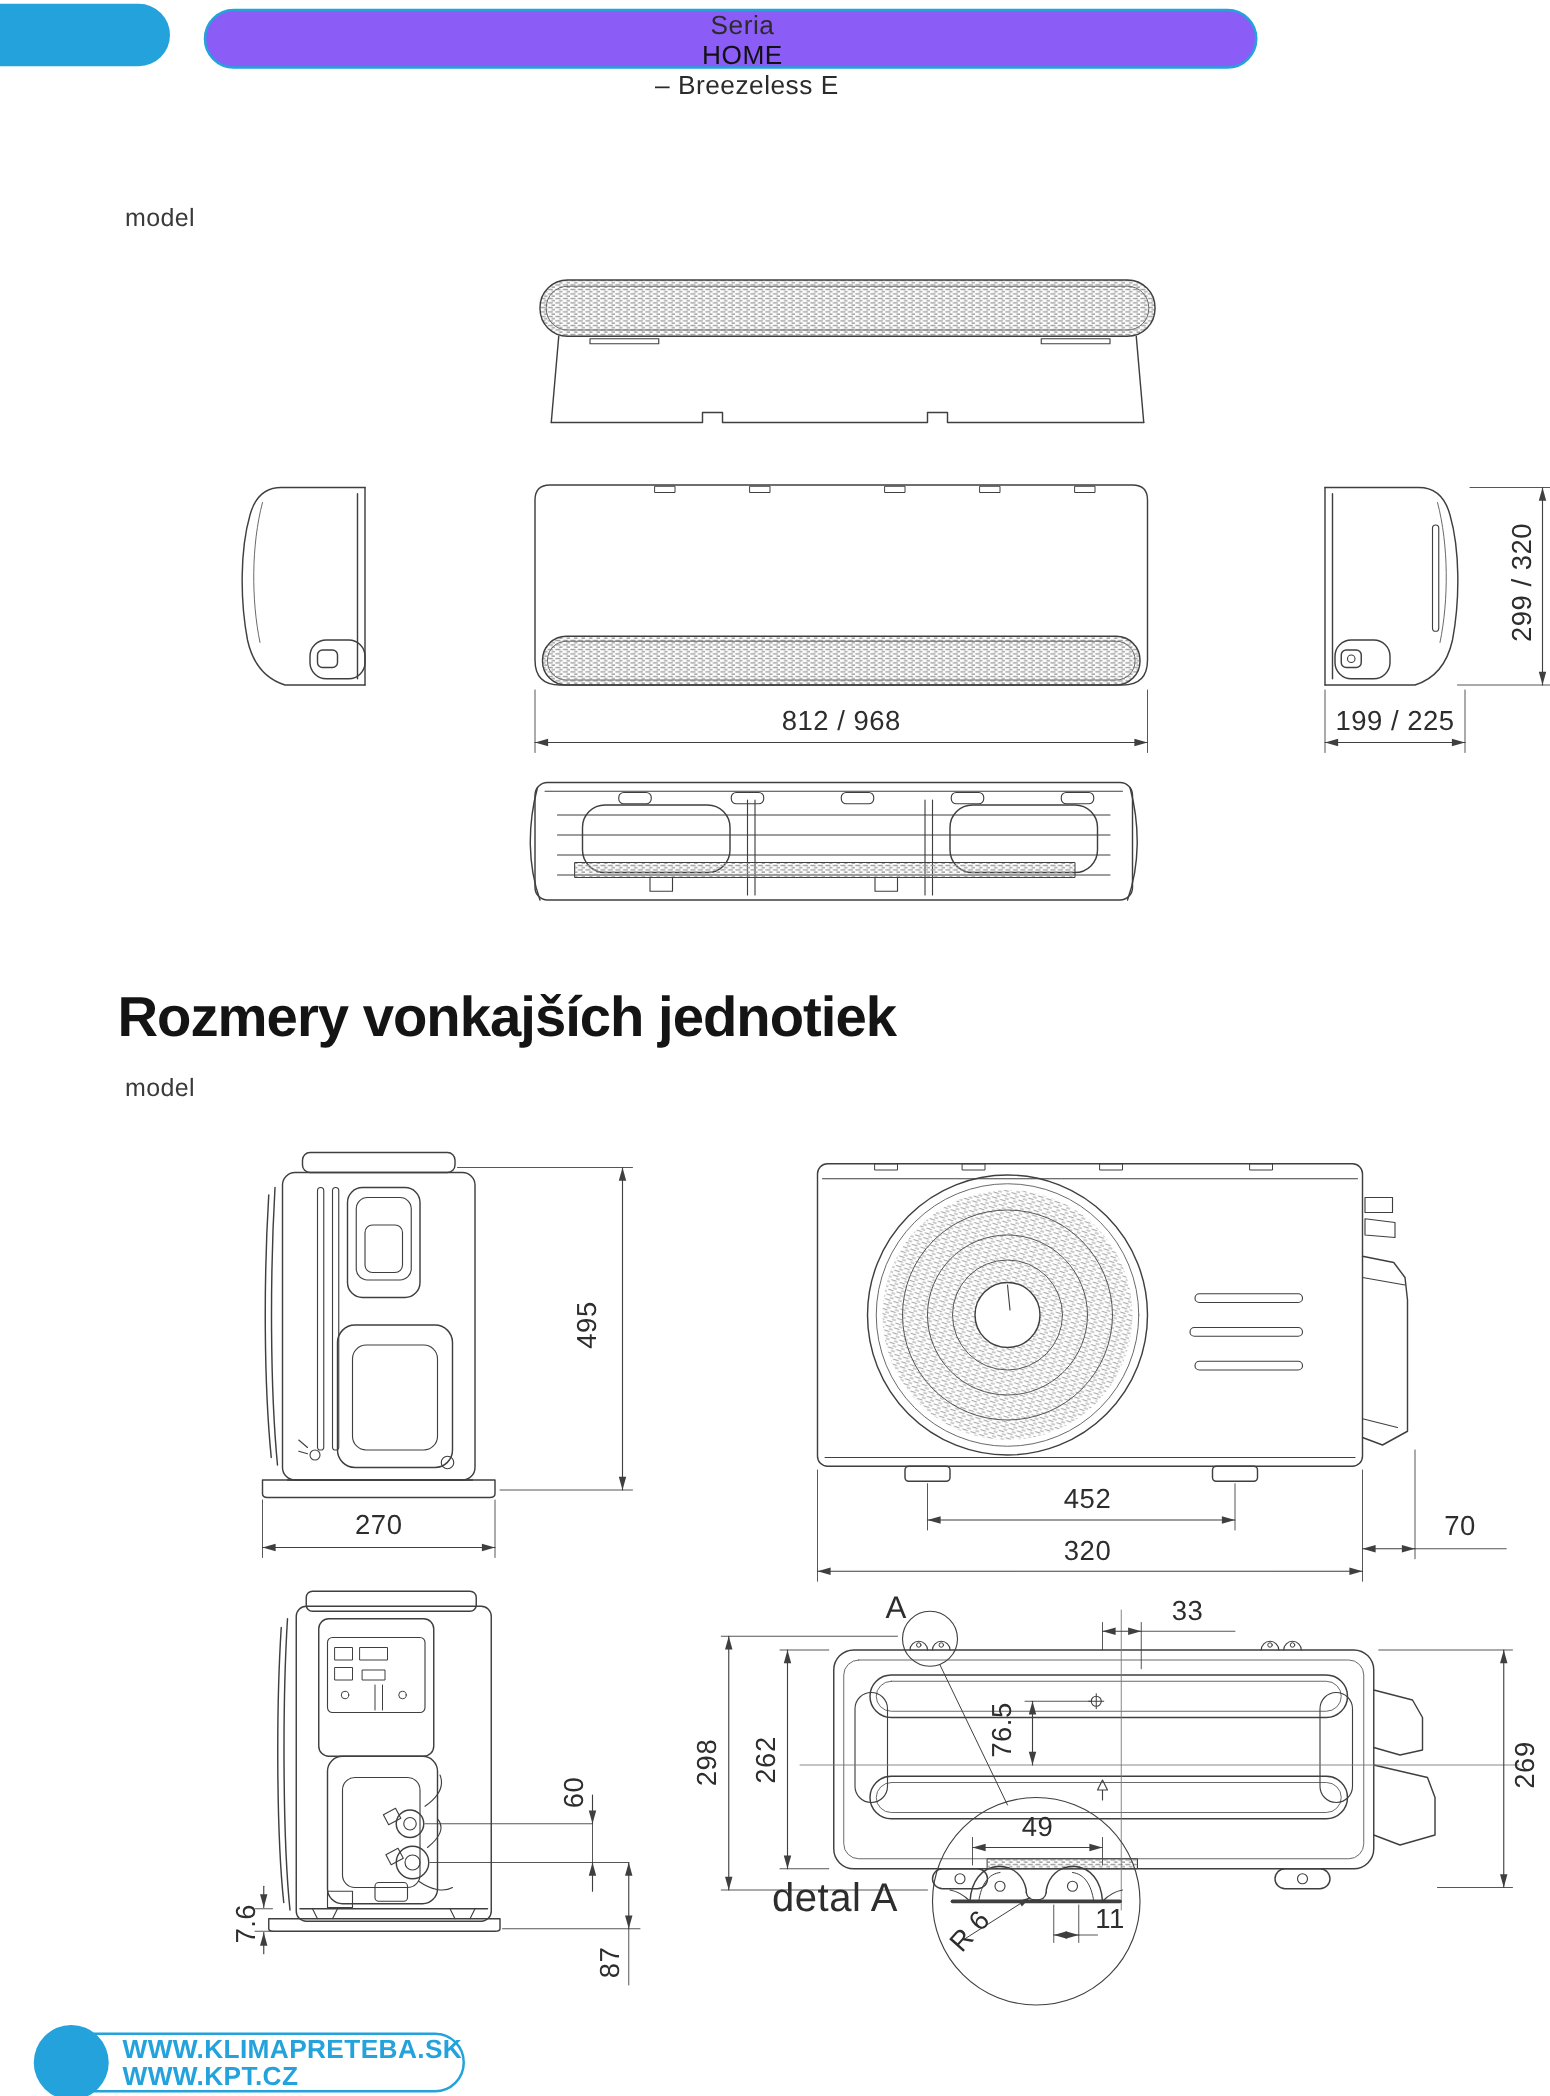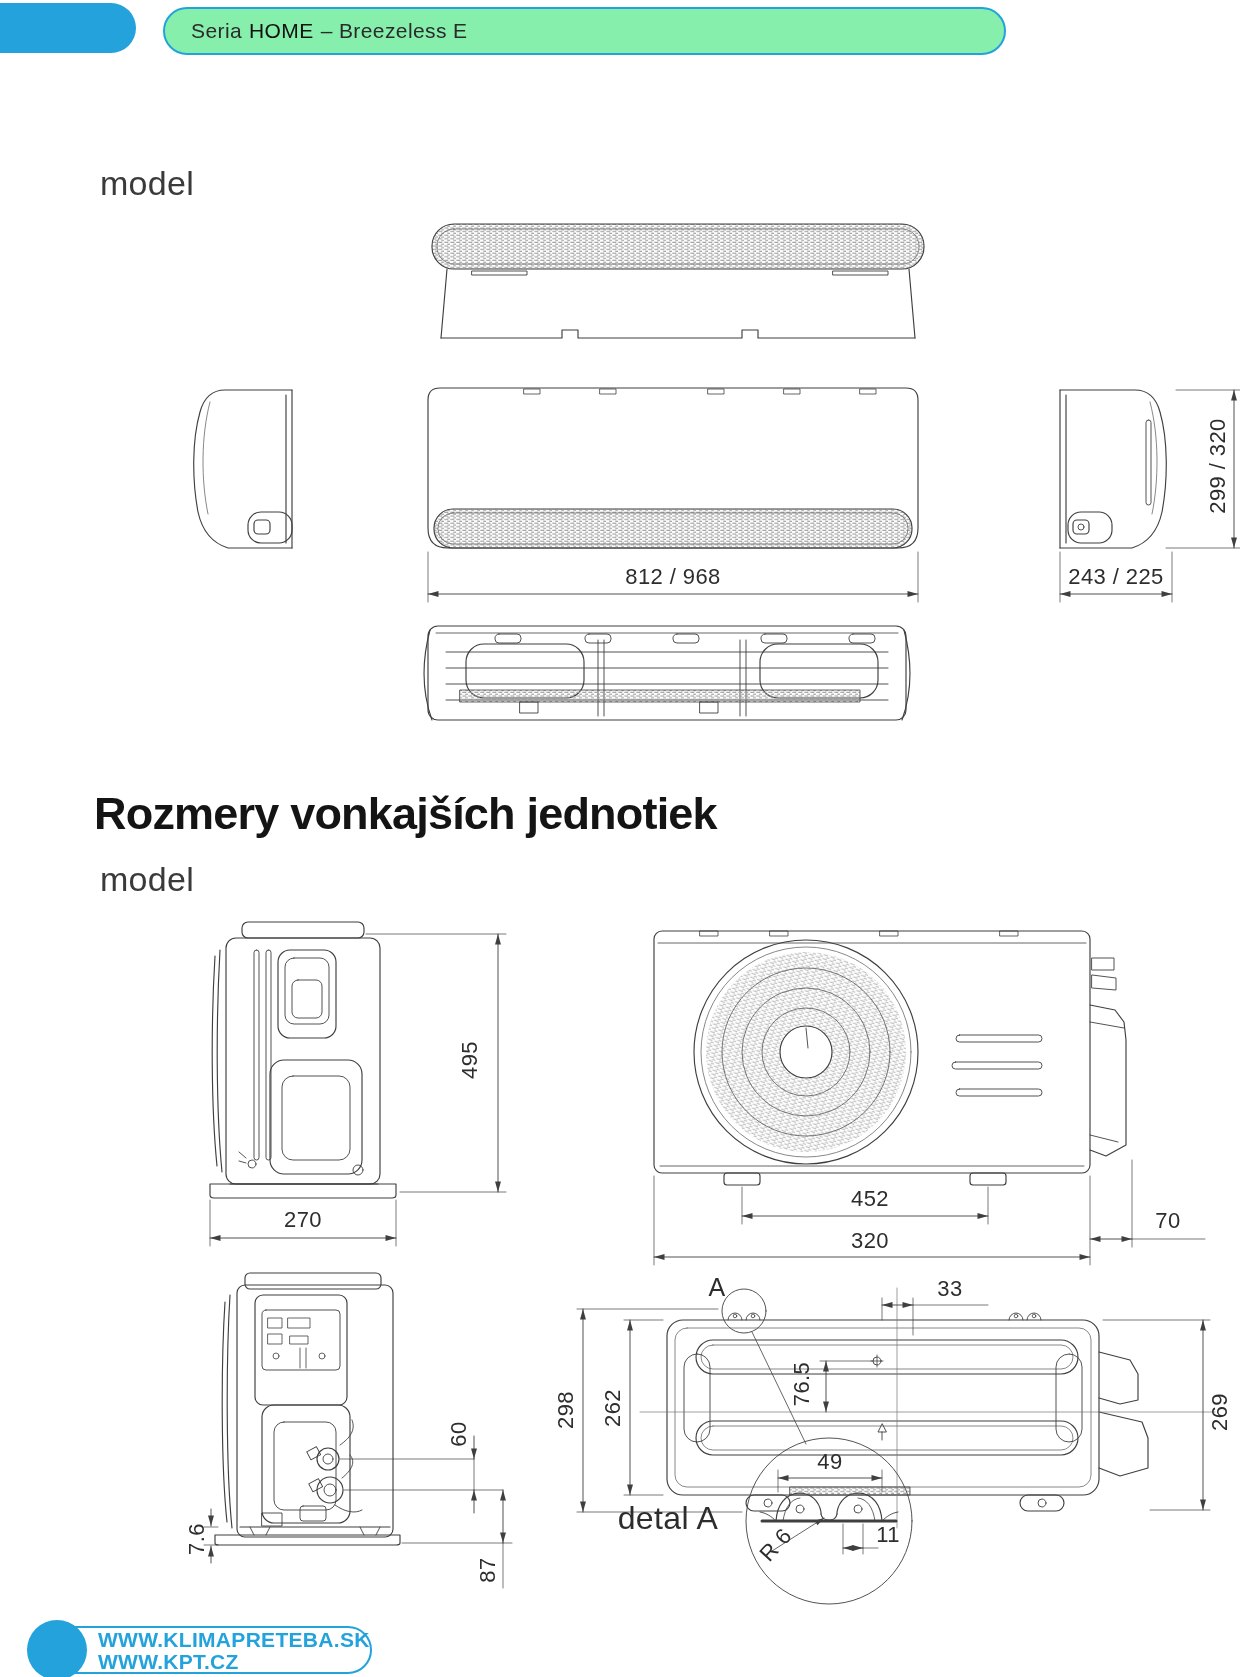--- a/index.html
+++ b/index.html
@@ -5,27 +5,27 @@
   html,body{margin:0;padding:0;background:#fff;}
   .page{position:relative;width:1240px;height:1677px;background:#fff;overflow:hidden;
         font-family:"Liberation Sans",sans-serif;color:#222;}
   .art{position:absolute;left:0;top:0;width:1240px;height:1677px;color:var(--line,#3f3f3f);}
 
   
   .header-tab{position:absolute;left:0;top:3px;width:136px;height:50px;background:var(--accent,#23a2dc);
               border-radius:0 26px 26px 0;}
   .header-pill{position:absolute;left:163px;top:7px;width:843px;height:48px;border:2px solid var(--accent,#23a2dc);
                border-radius:26px;box-sizing:border-box;display:flex;align-items:center;padding-left:26px;
-               font-size:21px;color:#2b2b2b;letter-spacing:.4px;background:#86efac;}
+               font-size:21px;color:#2b2b2b;letter-spacing:.4px;background:#8b5cf6;flex-direction:column;}
   .header-pill .sp{margin-right:7px;}
   .header-pill b{font-weight:400;color:#111;}
 
   
   .title{position:absolute;left:94px;font-size:45px;font-weight:700;color:#141414;letter-spacing:-.8px;white-space:nowrap;}
-  .modelrow{position:absolute;left:100px;font-size:34px;color:#2d2d2d;display:flex;gap:36px;white-space:nowrap;letter-spacing:.3px;}
+  .modelrow{position:absolute;left:100px;font-size:20px;color:#2d2d2d;display:flex;gap:36px;white-space:nowrap;letter-spacing:.3px;}
   .modelrow .mlabel{color:#3a3a3a;}
 
   
   .lbl{position:absolute;transform:translate(-50%,-50%);font-size:22px;color:#2d2d2d;
        white-space:nowrap;letter-spacing:.4px;}
   .lbl.v{transform:translate(-50%,-50%) rotate(-90deg);}
   .lbl.r6{transform:translate(-50%,-50%) rotate(-48deg);}
   .lbl.big{font-size:25px;}
   .lbl.detail{font-size:32px;}
 
@@ -305,21 +305,21 @@
     <span class="sp">Seria</span>
     <b class="sp">HOME</b>
     <span>– Breezeless E</span>
   </div>
 
   <div class="modelrow" style="top:164px">
     <span class="mlabel">model</span>
   </div>
 
   <div class="lbl" style="left:673px;top:577px">812 / 968</div>
-  <div class="lbl" style="left:1116px;top:577px">243 / 225</div>
+  <div class="lbl" style="left:1116px;top:577px">199 / 225</div>
   <div class="lbl v" style="left:1218px;top:466px">299 / 320</div>
 
   <div class="title" style="top:788px">Rozmery vonkajších jednotiek</div>
   <div class="modelrow" style="top:860px">
     <span class="mlabel">model</span>
   </div>
 
   <div class="lbl v" style="left:470px;top:1060px">495</div>
   <div class="lbl" style="left:303px;top:1220px">270</div>
   <div class="lbl" style="left:870px;top:1199px">452</div>

